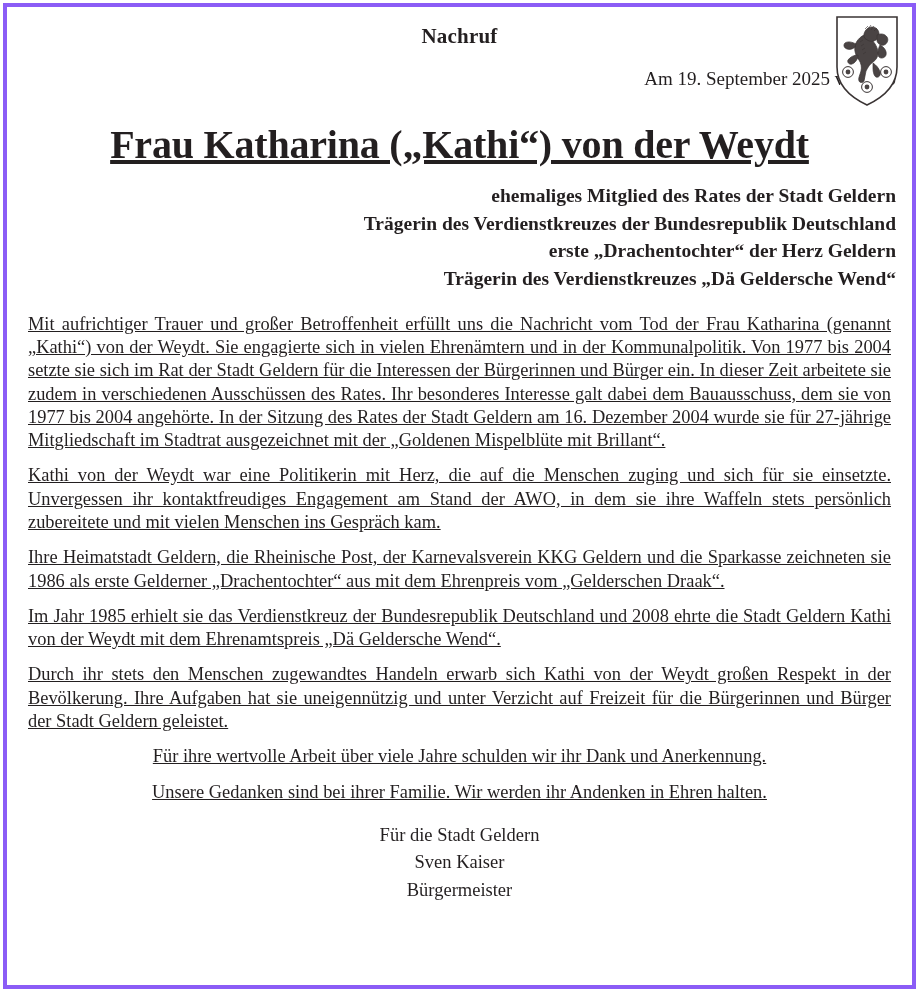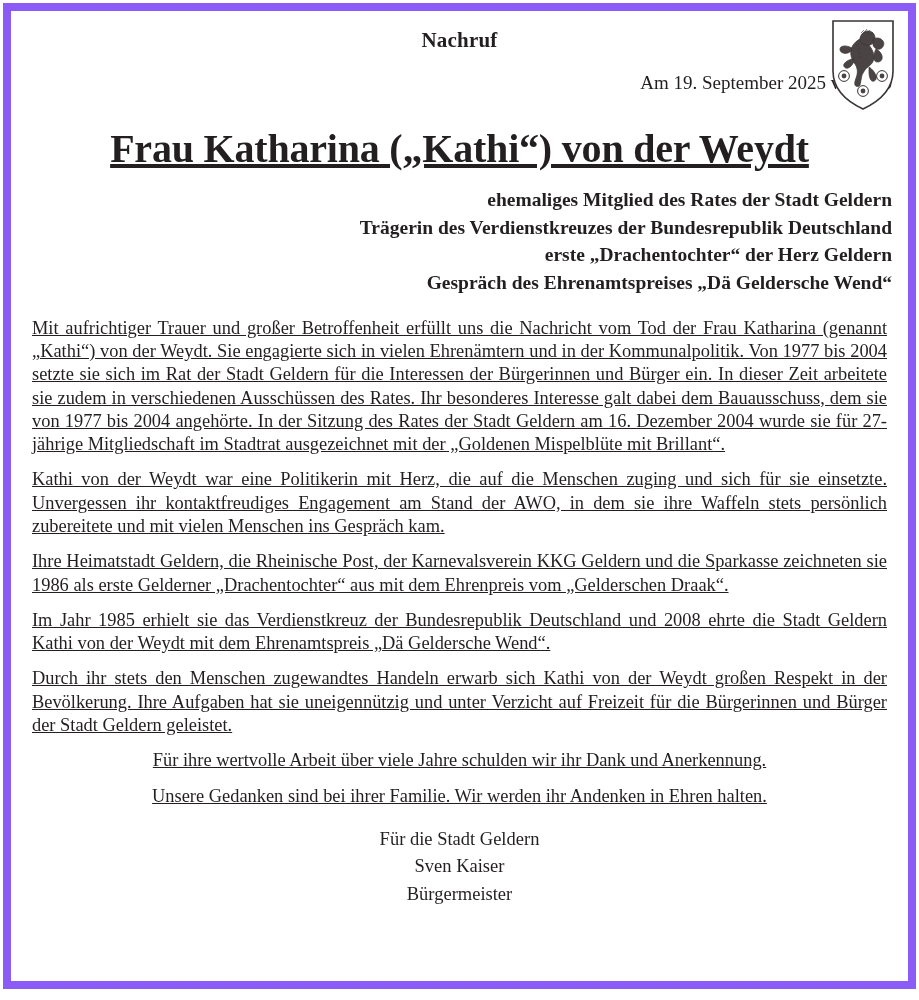--- a/index.html
+++ b/index.html
@@ -15,21 +15,21 @@
     overflow: hidden;
   }
 
   #notice {
     box-sizing: border-box;
     position: absolute;
     left: 3px;
     top: 3px;
     width: 913px;
     height: 986px;
-    border: 8px solid #8b5cf6;
+    border: 4px solid #8b5cf6;
     background: #ffffff;
     padding: 0;
   }
 
   .inner {
     position: relative;
     box-sizing: border-box;
     width: 100%;
     height: 100%;
     padding: 10px 16px 0 16px;
@@ -156,21 +156,21 @@
     <div class="nachruf">Nachruf</div>
 
     <div class="dateline">Am 19. September 2025 verstarb</div>
 
     <div class="fullname">Frau Katharina („Kathi“) von der Weydt</div>
 
     <div class="titles">
       <div class="tline">ehemaliges Mitglied des Rates der Stadt Geldern</div>
       <div class="tline">Trägerin des Verdienstkreuzes der Bundesrepublik Deutschland</div>
       <div class="tline">erste „Drachentochter“ der Herz Geldern</div>
-      <div class="tline">Gespräch des Ehrenamtspreises „Dä Geldersche Wend“</div>
+      <div class="tline">Trägerin des Verdienstkreuzes „Dä Geldersche Wend“</div>
     </div>
 
     <div class="body">
       <p>Mit aufrichtiger Trauer und großer Betroffenheit erfüllt uns die Nachricht vom Tod der Frau Katharina (genannt „Kathi“) von der Weydt. Sie engagierte sich in vielen Ehrenämtern und in der Kommunalpolitik. Von 1977 bis 2004 setzte sie sich im Rat der Stadt Geldern für die Interessen der Bürgerinnen und Bürger ein. In dieser Zeit arbeitete sie zudem in verschiedenen Ausschüssen des Rates. Ihr besonderes Interesse galt dabei dem Bauausschuss, dem sie von 1977 bis 2004 angehörte. In der Sitzung des Rates der Stadt Geldern am 16. Dezember 2004 wurde sie für 27-jährige Mitgliedschaft im Stadtrat ausgezeichnet mit der „Goldenen Mispelblüte mit Brillant“.</p>
       <p>Kathi von der Weydt war eine Politikerin mit Herz, die auf die Menschen zuging und sich für sie einsetzte. Unvergessen ihr kontaktfreudiges Engagement am Stand der AWO, in dem sie ihre Waffeln stets persönlich zubereitete und mit vielen Menschen ins Gespräch kam.</p>
       <p>Ihre Heimatstadt Geldern, die Rheinische Post, der Karnevalsverein KKG Geldern und die Sparkasse zeichneten sie 1986 als erste Gelderner „Drachentochter“ aus mit dem Ehrenpreis vom „Gelderschen Draak“.</p>
       <p>Im Jahr 1985 erhielt sie das Verdienstkreuz der Bundesrepublik Deutschland und 2008 ehrte die Stadt Geldern Kathi von der Weydt mit dem Ehrenamtspreis „Dä Geldersche Wend“.</p>
       <p>Durch ihr stets den Menschen zugewandtes Handeln erwarb sich Kathi von der Weydt großen Respekt in der Bevölkerung. Ihre Aufgaben hat sie uneigennützig und unter Verzicht auf Freizeit für die Bürgerinnen und Bürger der Stadt Geldern geleistet.</p>
       <p class="shortline">Für ihre wertvolle Arbeit über viele Jahre schulden wir ihr Dank und Anerkennung.</p>
       <p class="shortline">Unsere Gedanken sind bei ihrer Familie. Wir werden ihr Andenken in Ehren halten.</p>

